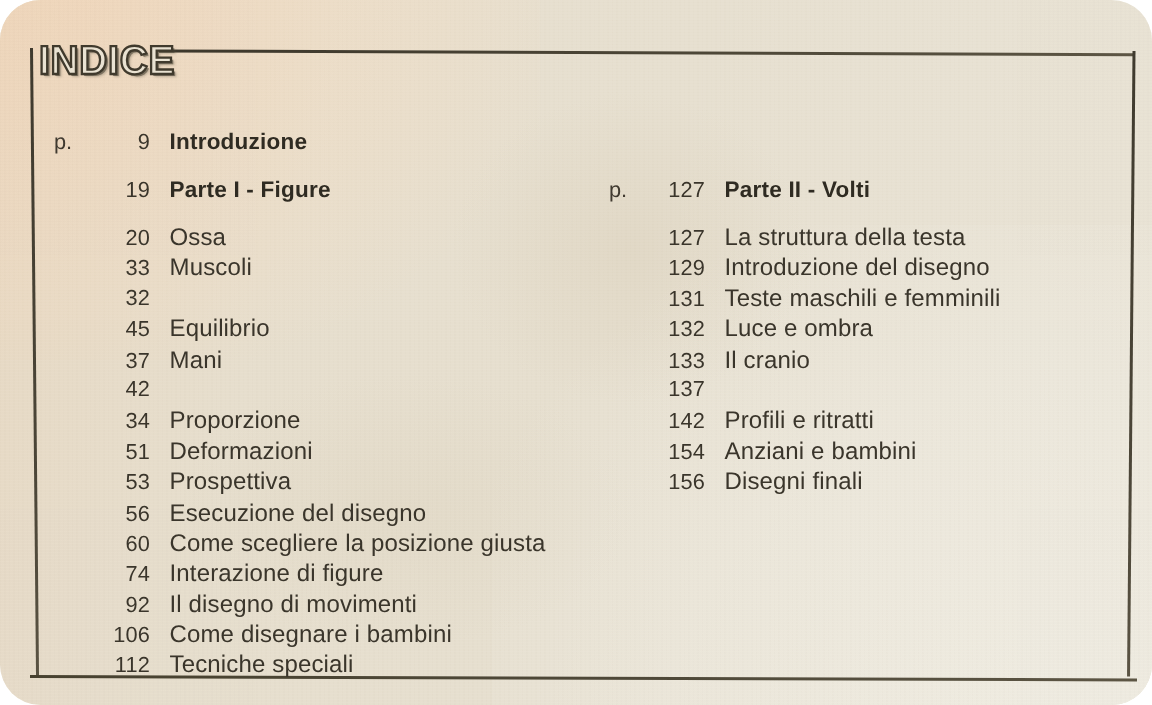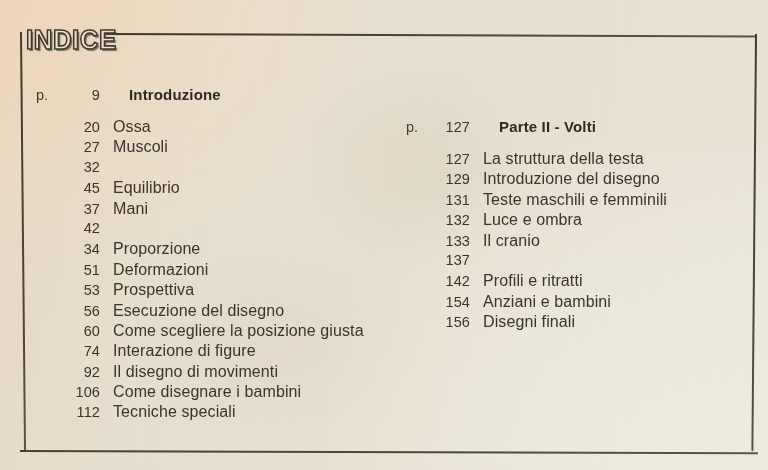--- a/index.html
+++ b/index.html
@@ -12,20 +12,21 @@
     overflow: hidden;
     font-family: "Liberation Sans", sans-serif;
   }
 
   #page {
     position: relative;
     width: 768px;
     height: 470px;
     background: #e7e0d0;
     overflow: hidden;
+    border-radius: 27px;
   }
 
   
   .paper-wash-warm {
     position: absolute;
     left: -60px; top: -90px;
     width: 420px; height: 330px;
     background: radial-gradient(ellipse at 20% 20%, #f3dcc2 0%, rgba(241,221,196,0.55) 45%, rgba(236,226,206,0) 78%);
     pointer-events: none;
   }
@@ -163,21 +164,20 @@
     padding-left: 13px;
     font-size: 16px;
     color: #3a352b;
     letter-spacing: 0.1px;
   }
   .lbl-head {
     font-weight: 700;
     font-size: 15px;
     letter-spacing: 0.15px;
     color: #2f2b22;
-    margin-left: 16px;
   }
 
   
   .toc, .title {
     filter: blur(0.16px);
   }
 </style>
 </head>
 <body>
 
@@ -197,28 +197,33 @@
 
   <div class="title">INDICE</div>
 
   <div class="toc">
     <div class="col col-left" id="col-left">
         <div class="row row-head">
           <span class="pfx">p.</span>
           <span class="num">9</span>
           <span class="lbl lbl-head">Introduzione</span>
         </div>
+        <div class="row row-head">
+          <span class="pfx pfx-empty"></span>
+          <span class="num">19</span>
+          <span class="lbl lbl-head">Parte I - Figure</span>
+        </div>
         <div class="row">
           <span class="pfx pfx-empty"></span>
           <span class="num">20</span>
           <span class="lbl">Ossa</span>
         </div>
         <div class="row">
           <span class="pfx pfx-empty"></span>
-          <span class="num">27</span>
+          <span class="num">33</span>
           <span class="lbl">Muscoli</span>
         </div>
         <div class="row">
           <span class="pfx pfx-empty"></span>
           <span class="num">32</span>
         </div>
         <div class="row">
           <span class="pfx pfx-empty"></span>
           <span class="num">45</span>
           <span class="lbl">Equilibrio</span>

